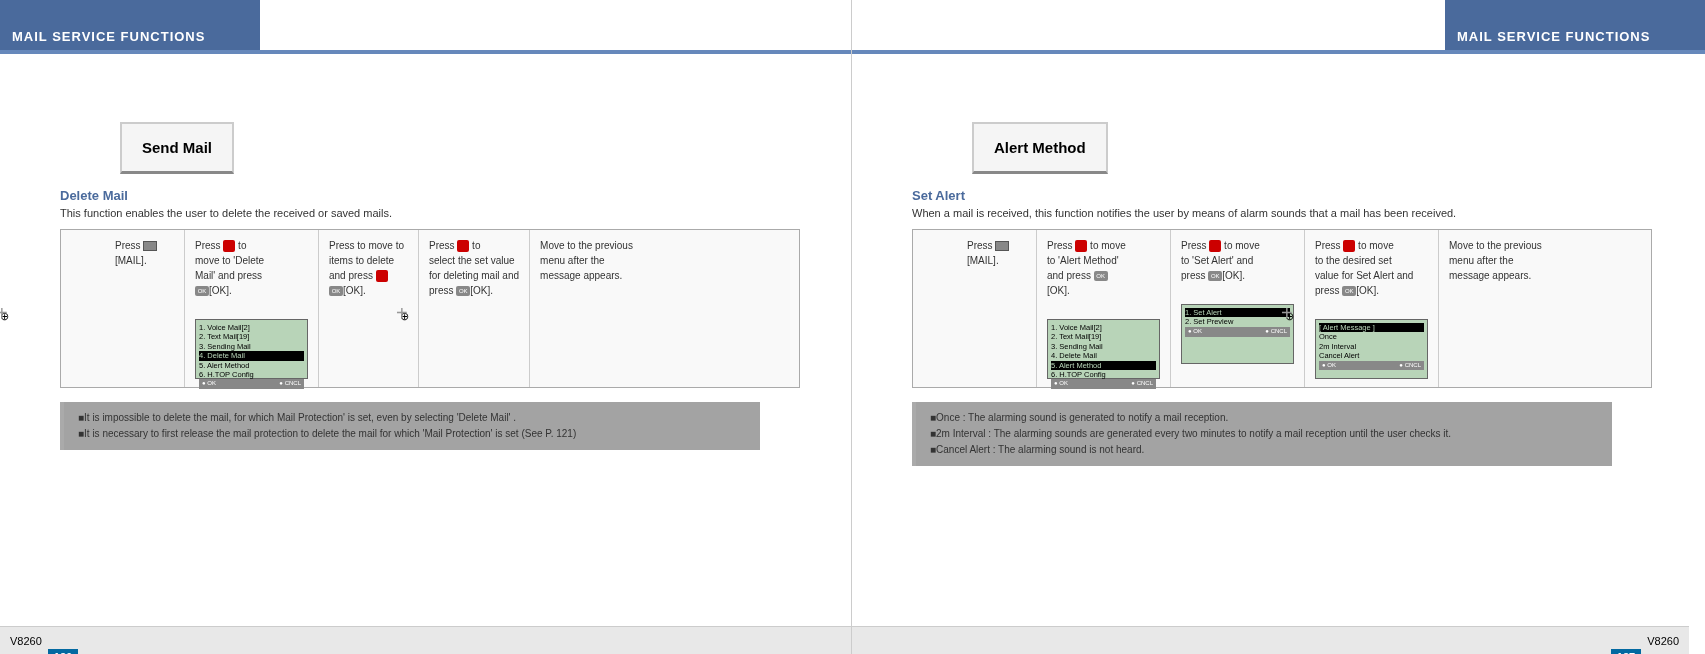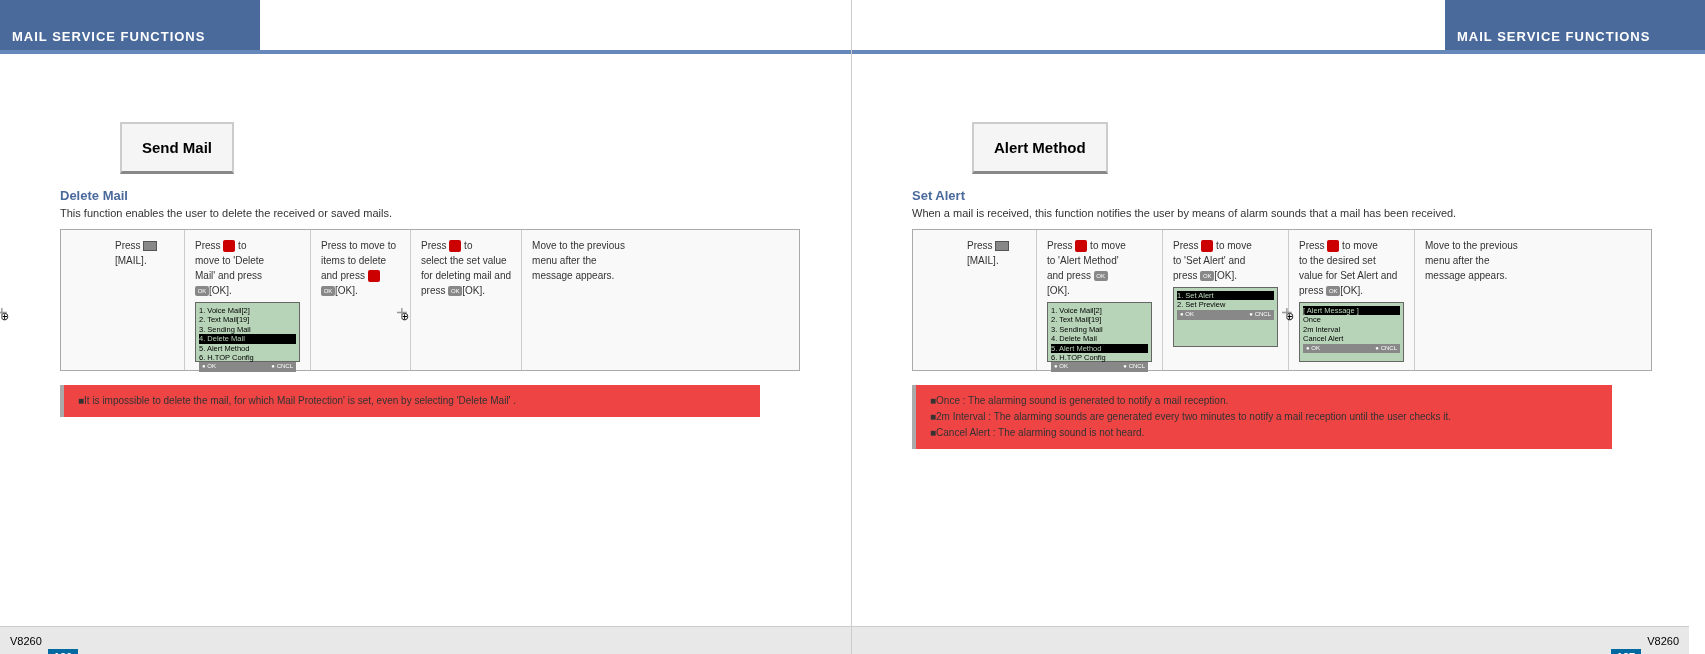--- a/index.html
+++ b/index.html
@@ -103,23 +103,23 @@
       color: #333;
       line-height: 1.5;
     }
     .step:last-child {
       border-right: none;
     }
     
     .phone-screen {
       background: #b8d4b8;
       border: 1px solid #666;
-      width: 105px;
+      width: 113px;
       height: 60px;
-      margin-top: 4px;
+      margin-top: 21px;
       font-size: 8px;
       padding: 3px;
       color: #000;
       line-height: 1.3;
     }
     .phone-screen .menu-item {
       font-size: 7.5px;
       line-height: 1.25;
     }
     .phone-screen .menu-item.selected {
@@ -134,21 +134,21 @@
       font-size: 6px;
       color: #fff;
     }
     
     .notes-box {
       margin-left: 60px;
       margin-top: 14px;
       border-left: 4px solid #aaa;
       padding-left: 10px;
       max-width: 700px;
-      background: #ef4444;
+      background: #a3a3a3;
       padding: 8px 10px 8px 14px;
       font-size: 10px;
       line-height: 1.6;
       color: #333;
     }
     
     .footer {
       position: absolute;
       bottom: 0;
       left: 0;
@@ -317,20 +317,21 @@
       <span>Press <span class="arrow-nav"></span> to<br>select the set value<br>for deleting mail and<br>press <span class="ok-btn">OK</span>[OK].</span>
     </div>
 
     <div class="step step-wide">
       <span>Move to the previous<br>menu after the<br>message appears.</span>
     </div>
   </div>
 
   <div class="notes-box">
     <div>■It  is impossible to delete  the mail, for which  Mail  Protection' is set, even by selecting 'Delete Mail' .</div>
+    <div>■It is necessary to first release  the mail protection to delete the mail  for which 'Mail Protection'  is set (See P. 121)</div>
   </div>
 
   <div class="crosshair" style="top:310px; left:400px;"><span>⊕</span></div>
   <div class="crosshair" style="top:310px; left:0px;"><span>⊕</span></div>
 
   <div class="footer">
     <span class="footer-model">V8260</span>
     <span class="footer-page-num" style="margin-left:6px;">126</span>
   </div>
 </div>

